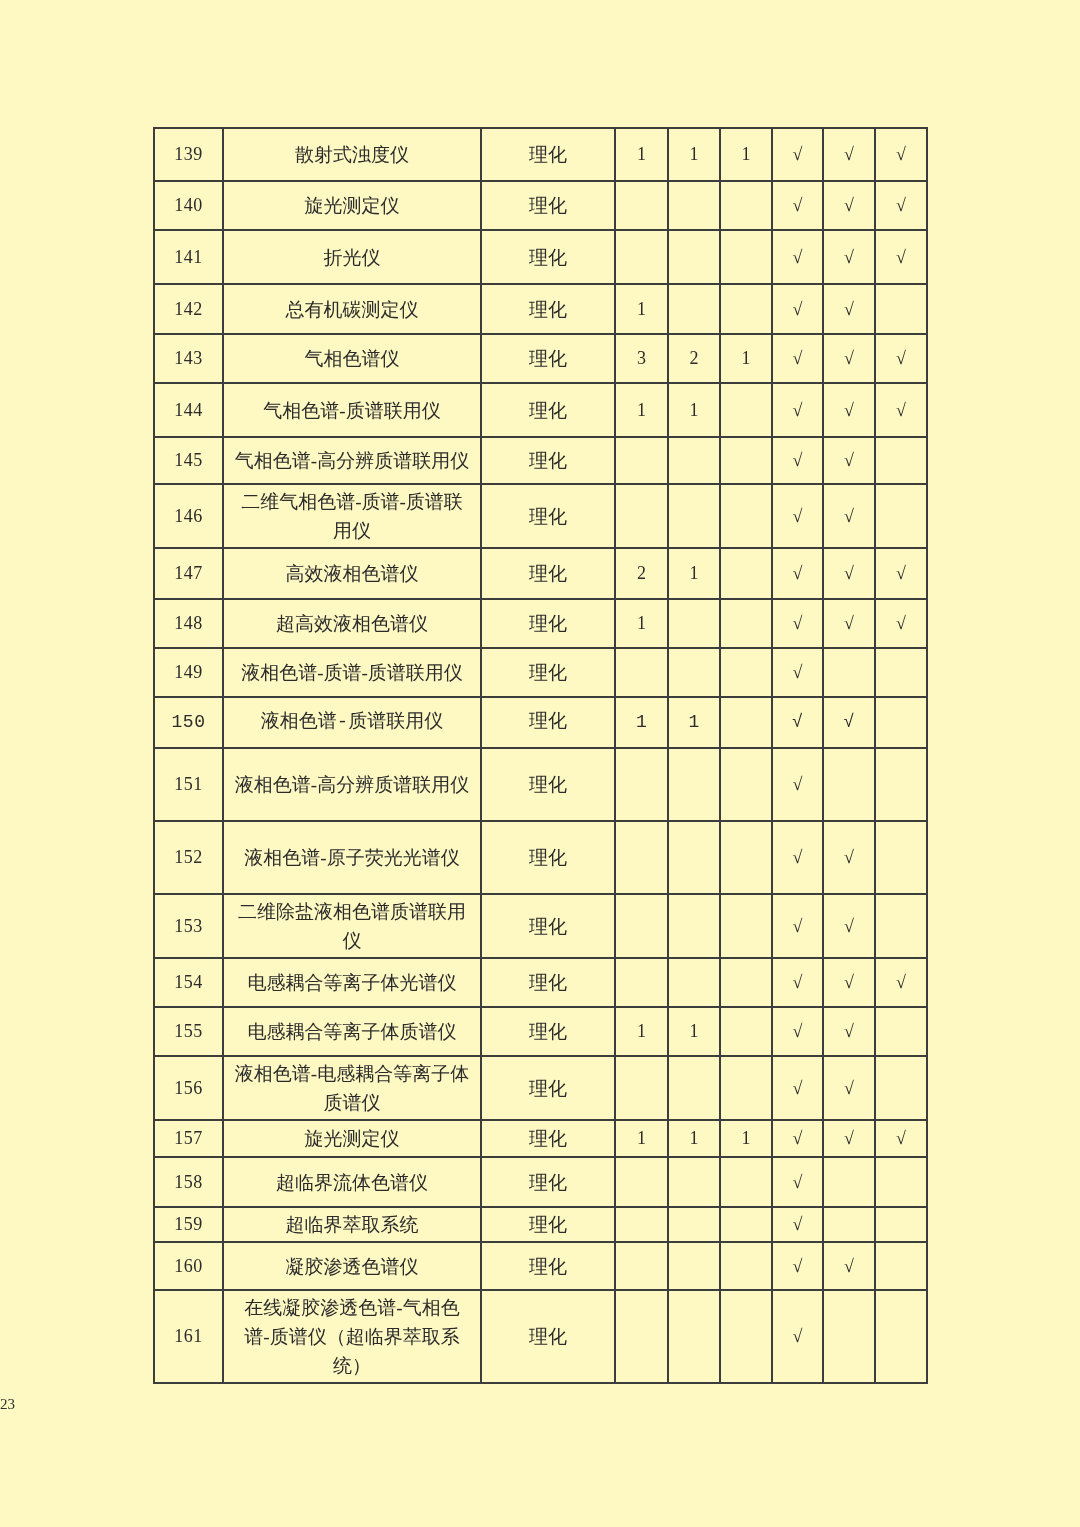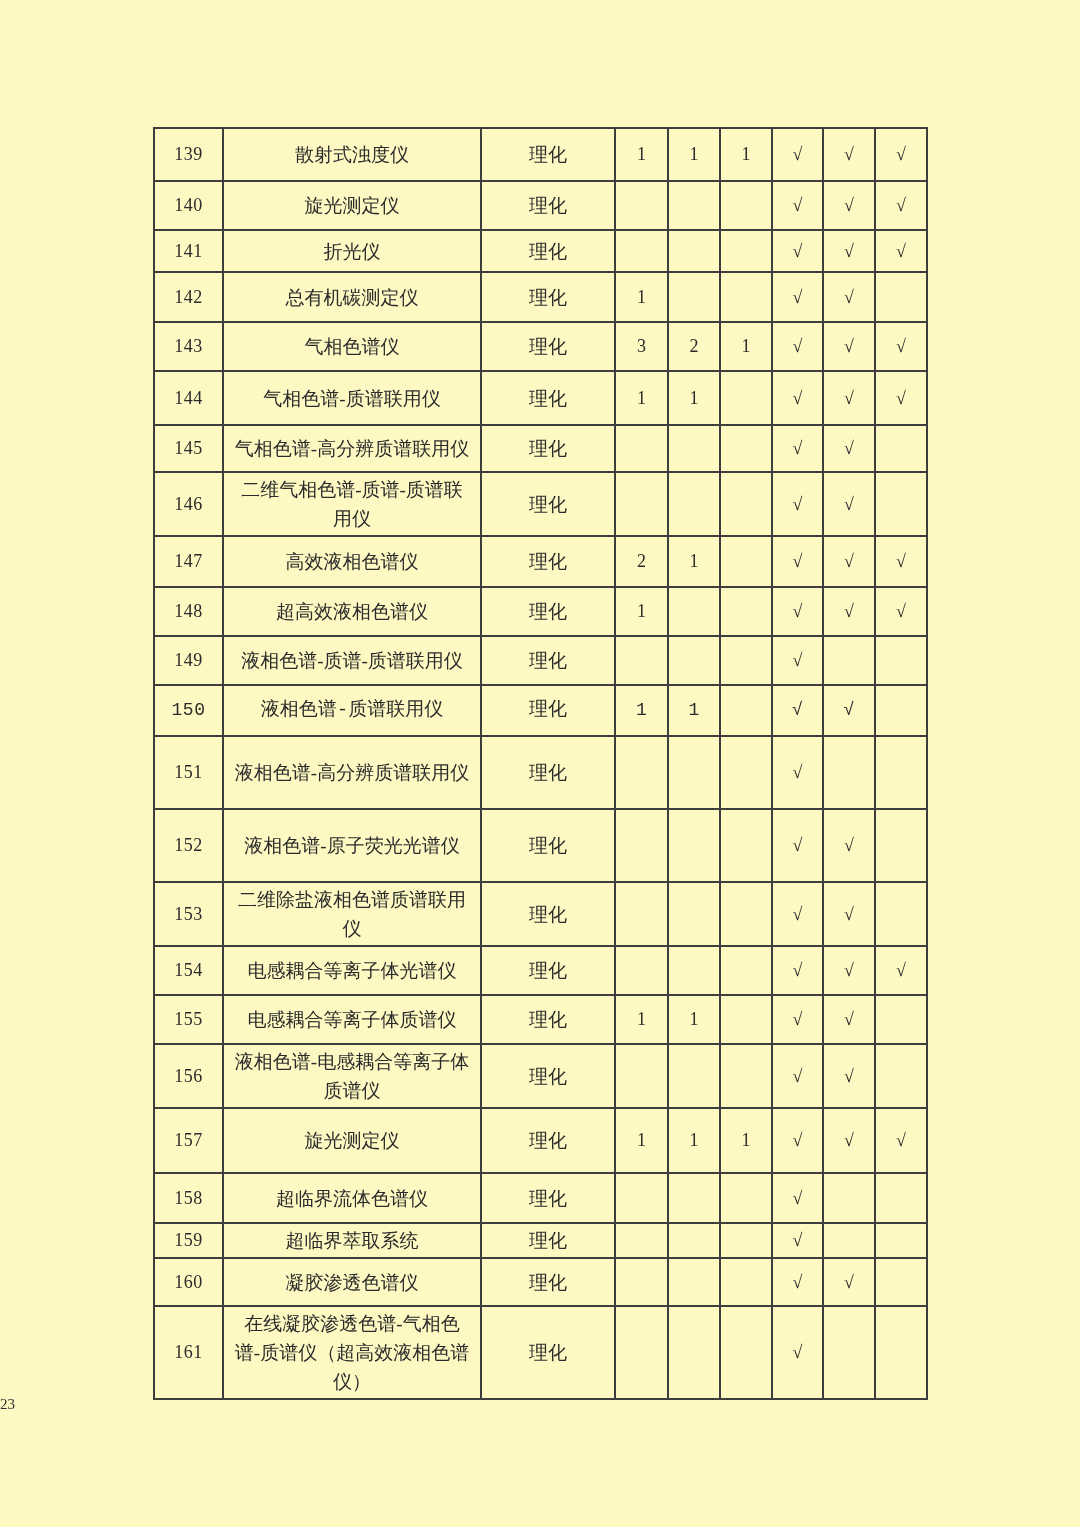--- a/index.html
+++ b/index.html
@@ -90,21 +90,21 @@
     <td class="num-cell">140</td>
     <td class="name-cell">旋光测定仪</td>
     <td class="cat-cell">理化</td>
     <td class="count-cell"></td>
     <td class="count-cell"></td>
     <td class="count-cell"></td>
     <td class="check-cell">√</td>
     <td class="check-cell">√</td>
     <td class="check-cell">√</td>
   </tr>
-        <tr style="height: 42px; margin-top: 43px;">
+        <tr style="height: 54px; margin-top: 43px;">
     <td class="num-cell">141</td>
     <td class="name-cell">折光仪</td>
     <td class="cat-cell">理化</td>
     <td class="count-cell"></td>
     <td class="count-cell"></td>
     <td class="count-cell"></td>
     <td class="check-cell">√</td>
     <td class="check-cell">√</td>
     <td class="check-cell">√</td>
   </tr>
@@ -266,21 +266,21 @@
     <td class="num-cell">156</td>
     <td class="name-cell">液相色谱-电感耦合等离子体质谱仪</td>
     <td class="cat-cell">理化</td>
     <td class="count-cell"></td>
     <td class="count-cell"></td>
     <td class="count-cell"></td>
     <td class="check-cell">√</td>
     <td class="check-cell">√</td>
     <td class="check-cell"></td>
   </tr>
-        <tr style="height: 65px;">
+        <tr style="height: 37px;">
     <td class="num-cell">157</td>
     <td class="name-cell">旋光测定仪</td>
     <td class="cat-cell">理化</td>
     <td class="count-cell">1</td>
     <td class="count-cell">1</td>
     <td class="count-cell">1</td>
     <td class="check-cell">√</td>
     <td class="check-cell">√</td>
     <td class="check-cell">√</td>
   </tr>
@@ -312,21 +312,21 @@
     <td class="cat-cell">理化</td>
     <td class="count-cell"></td>
     <td class="count-cell"></td>
     <td class="count-cell"></td>
     <td class="check-cell">√</td>
     <td class="check-cell">√</td>
     <td class="check-cell"></td>
   </tr>
         <tr style="height: 61px;">
     <td class="num-cell">161</td>
-    <td class="name-cell">在线凝胶渗透色谱-气相色谱-质谱仪（超高效液相色谱仪）</td>
+    <td class="name-cell">在线凝胶渗透色谱-气相色谱-质谱仪（超临界萃取系统）</td>
     <td class="cat-cell">理化</td>
     <td class="count-cell"></td>
     <td class="count-cell"></td>
     <td class="count-cell"></td>
     <td class="check-cell">√</td>
     <td class="check-cell"></td>
     <td class="check-cell"></td>
   </tr>
       </tbody>
   </table>

